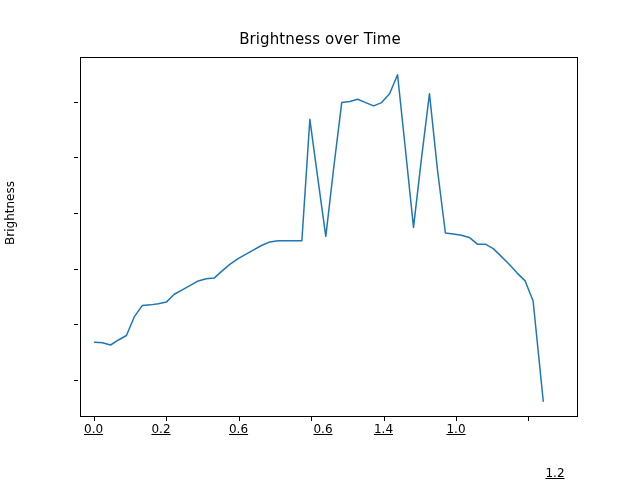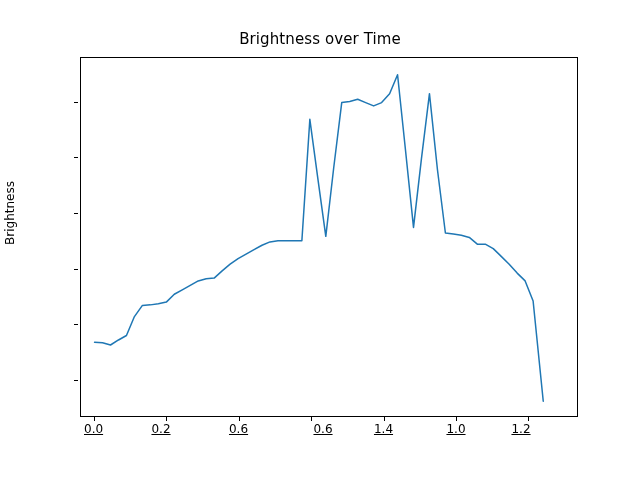--- a/index.html
+++ b/index.html
@@ -144,21 +144,21 @@
     </svg>
   </div>
 
   <div id="xtick-labels">
       <div class="tick-label-x" style="left: 93.5555px;">0.0</div>
       <div class="tick-label-x" style="left: 161px;">0.2</div>
       <div class="tick-label-x" style="left: 238.534px;">0.6</div>
       <div class="tick-label-x" style="left: 311.023px; margin-left: 12px;">0.6</div>
       <div class="tick-label-x" style="left: 383.512px;">1.4</div>
       <div class="tick-label-x" style="left: 456.001px;">1.0</div>
-      <div class="tick-label-x" style="left: 521px;">1.2</div>
+      <div class="tick-label-x" style="left: 555px; margin-top: 44px;">1.2</div>
     </div>
   <div id="xtick-marks">
       <div class="tick-mark-x" style="left: 93.5555px;"></div>
       <div class="tick-mark-x" style="left: 166.045px;"></div>
       <div class="tick-mark-x" style="left: 238.534px;"></div>
       <div class="tick-mark-x" style="left: 311.023px;"></div>
       <div class="tick-mark-x" style="left: 383.512px;"></div>
       <div class="tick-mark-x" style="left: 456.001px;"></div>
       <div class="tick-mark-x" style="left: 528.49px;"></div>
     </div>

